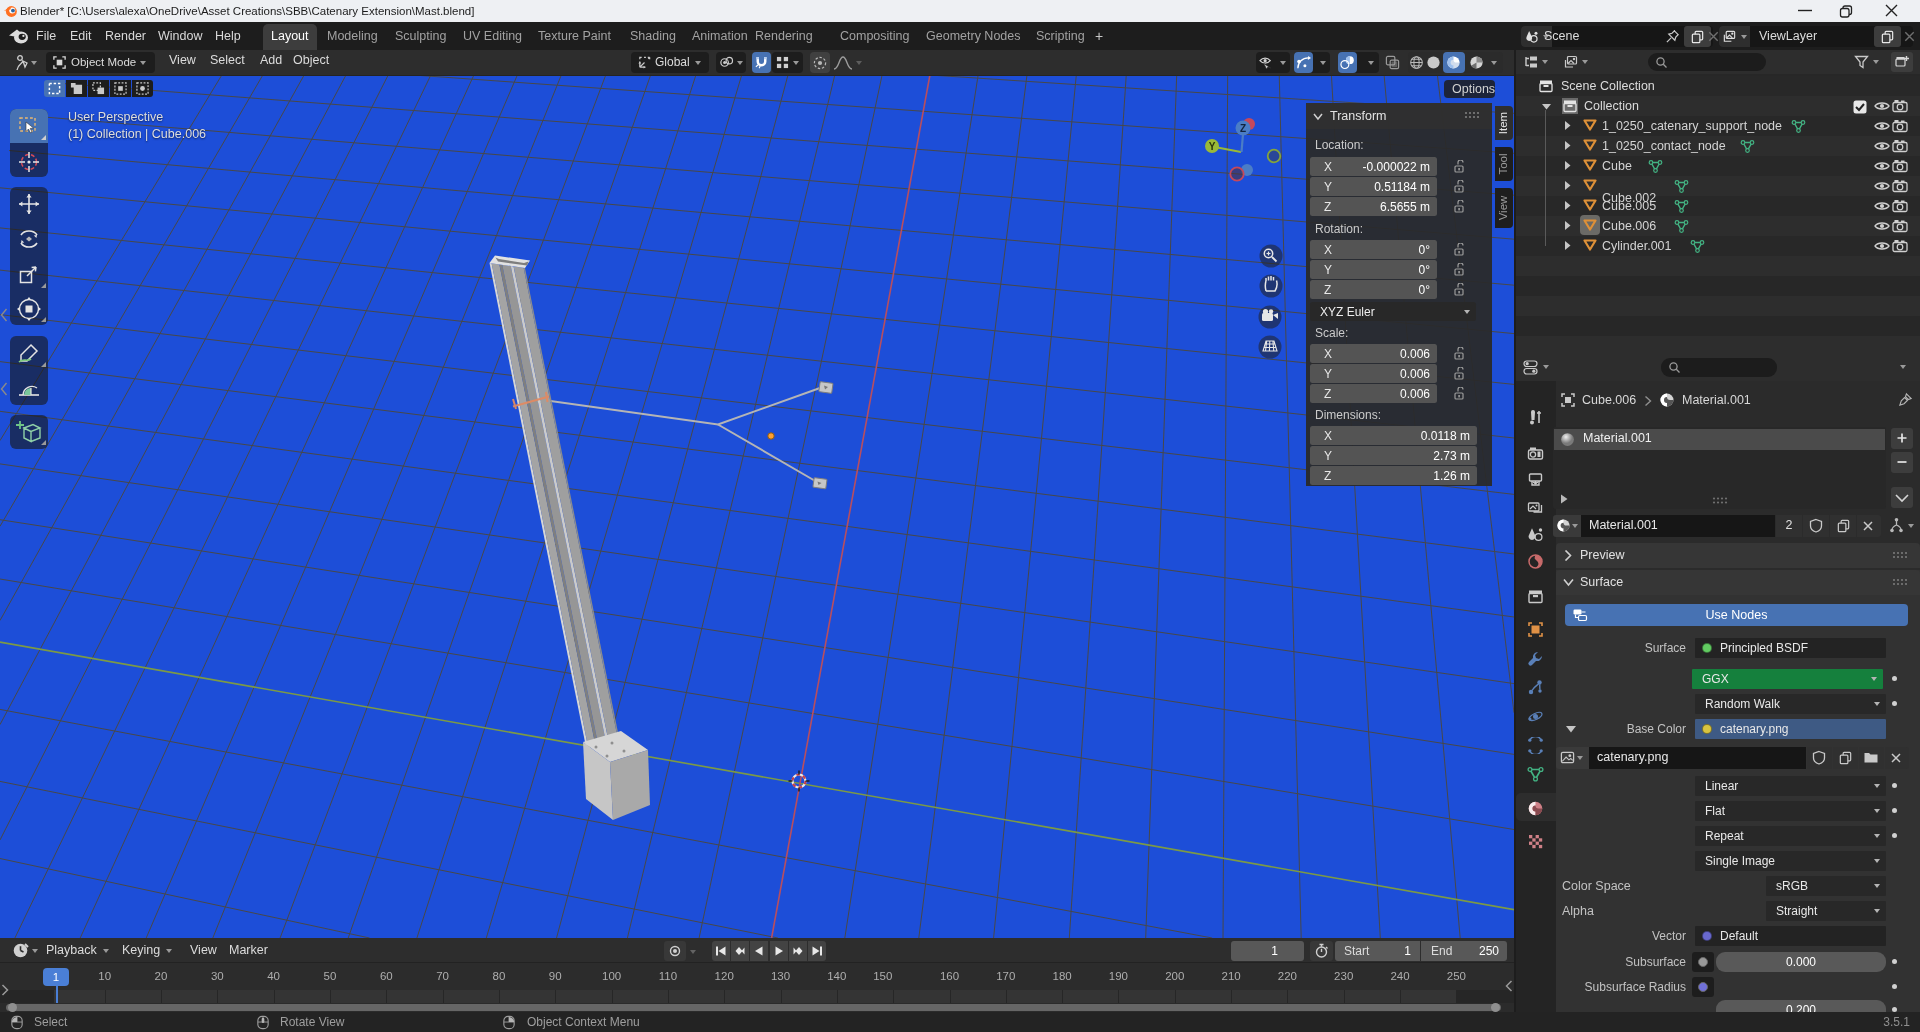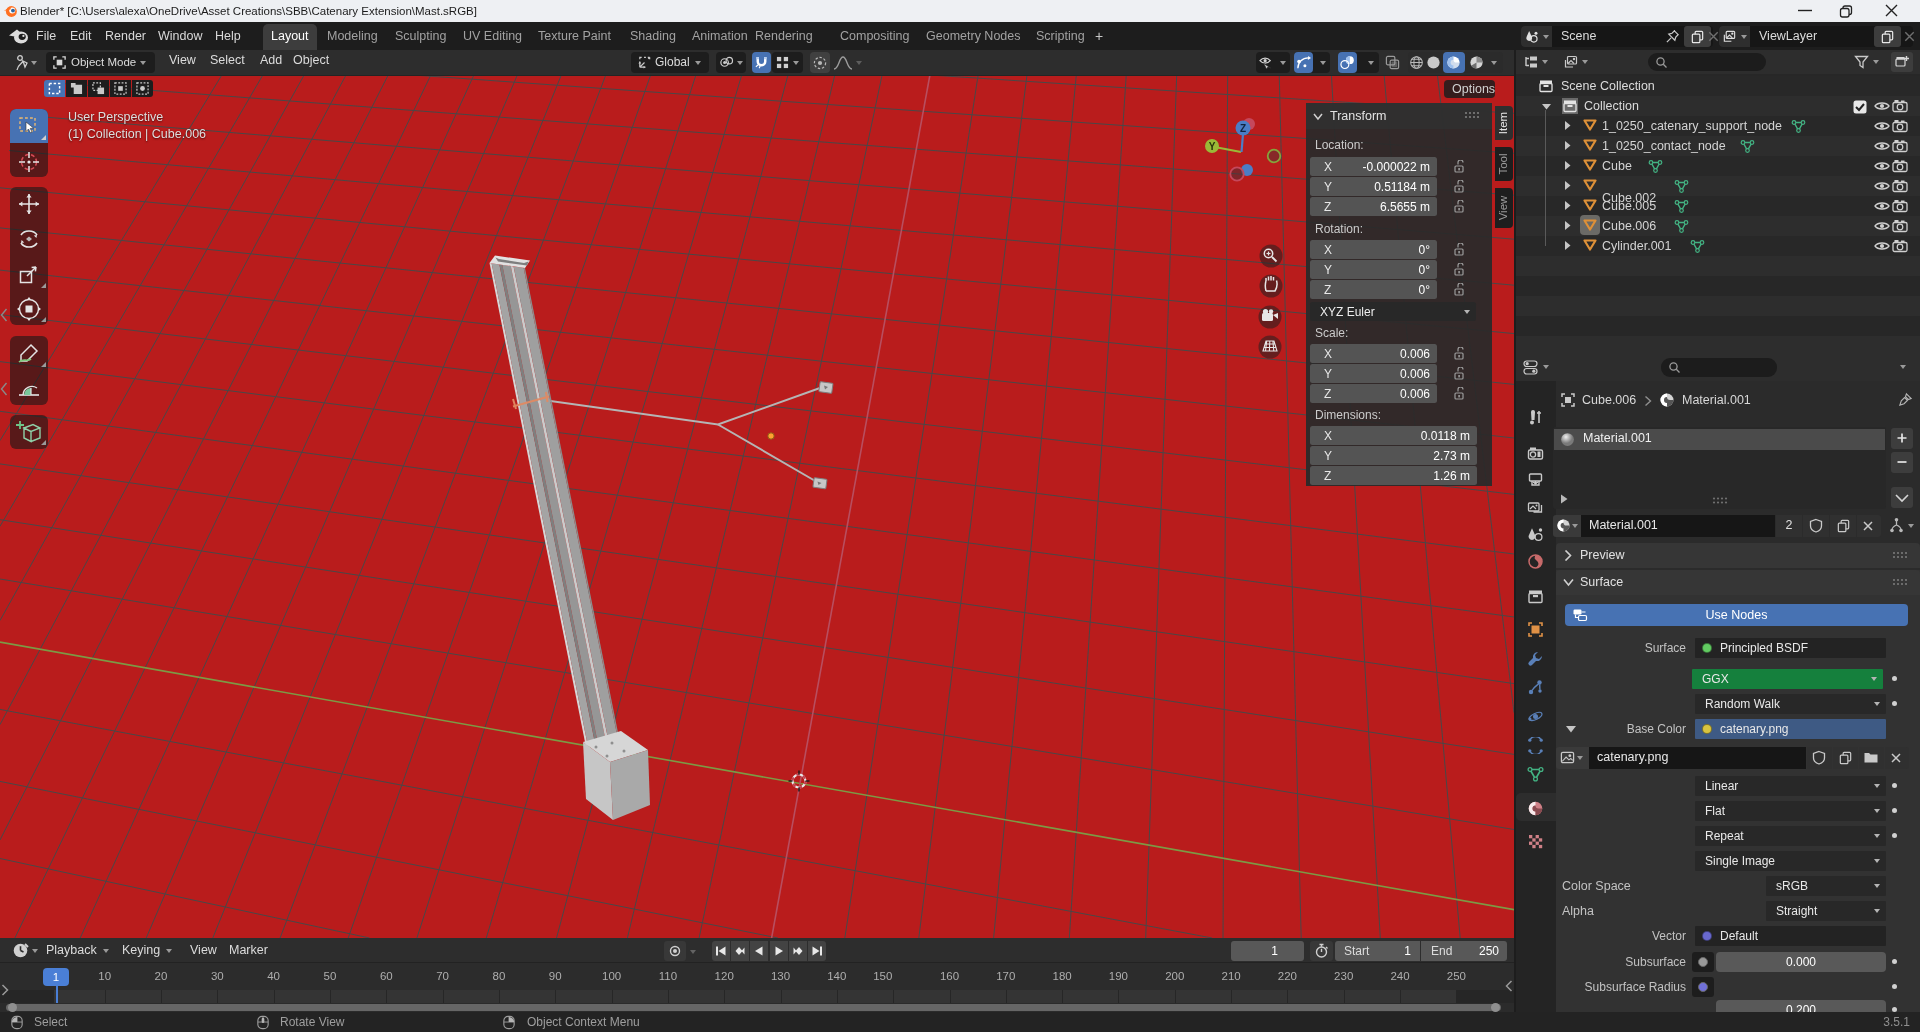--- a/index.html
+++ b/index.html
@@ -2,47 +2,47 @@
 <html><head>
 <meta charset="utf-8">
 <style>
 *{margin:0;padding:0;box-sizing:border-box}
 html,body{width:1920px;height:1032px;overflow:hidden;background:#1d1d1d;font-family:"Liberation Sans",sans-serif;-webkit-font-smoothing:antialiased}
 .abs{position:absolute}
 #titlebar{position:absolute;left:0;top:0;width:1920px;height:22px;background:#eef0f3;color:#1c1c1c;font-size:12px}
 #topbar{position:absolute;left:0;top:22px;width:1920px;height:28px;background:#1d1d1d}
 .menu{position:absolute;top:0;height:28px;line-height:28px;color:#d9d9d9;font-size:12.5px}
 .wtab{position:absolute;top:0;height:28px;line-height:28px;color:#a2a2a2;font-size:12.5px}
-#viewport{position:absolute;left:0;top:50px;width:1514px;height:888px;background:#b91c1c;overflow:hidden}
+#viewport{position:absolute;left:0;top:50px;width:1514px;height:888px;background:#1d4ed8;overflow:hidden}
 #vheader{position:absolute;left:0;top:0;width:1514px;height:26px;background:#2d2d2d;border-bottom:1px solid #242424}
 .hbtn{position:absolute;background:#1d1d1d;border-radius:4px;height:21px;top:2px}
 .htxt{color:#dcdcdc;font-size:12.5px;line-height:21px}
 .chev{display:inline-block;width:0;height:0;border-left:3.5px solid transparent;border-right:3.5px solid transparent;border-top:4.5px solid #9a9a9a;vertical-align:middle}
 #outliner{position:absolute;left:1516px;top:50px;width:404px;height:302px;background:#272727}
 #props{position:absolute;left:1516px;top:354px;width:404px;height:660px;background:#2b2b2b}
 #timeline{position:absolute;left:0;top:938px;width:1514px;height:74px;background:#2b2b2b}
 #statusbar{position:absolute;left:0;top:1012px;width:1920px;height:20px;background:#232323;color:#9e9e9e;font-size:12px}
 .row20{position:absolute;height:20px;line-height:20px;font-size:12.5px;color:#d8d8d8}
 .pfield{position:absolute;background:#282828;border-radius:1px;color:#e8e8e8;font-size:12px}
-.pslider{position:absolute;background:#595959;border-radius:4px;color:#fff;font-size:12px;text-align:center}
+.pslider{position:absolute;background:#595959;border-radius:9px;color:#fff;font-size:12px;text-align:center}
 .plabel{position:absolute;color:#c2c2c2;font-size:12px;text-align:right}
 .dot2{position:absolute;width:5px;height:5px;border-radius:50%;background:#d0d0d0}
 .ddchev{position:absolute;right:6px;top:50%;margin-top:-2px;width:0;height:0;border-left:3.5px solid transparent;border-right:3.5px solid transparent;border-top:4.5px solid #b5b5b5}
 </style>
 </head>
 <body>
 
 <div id="titlebar">
  <svg class="abs" style="left:3px;top:4px" width="15" height="15" viewBox="0 0 17 17">
   <circle cx="9.5" cy="8.5" r="6.2" fill="#ff7021"></circle>
   <circle cx="10.5" cy="7.5" r="3.4" fill="#fff"></circle>
   <circle cx="11.3" cy="7.5" r="2.2" fill="#2b65a0"></circle>
   <path d="M1 8 L8 3 L9 6 Z" fill="#ff7021"></path>
  </svg>
- <div class="abs" style="left:20px;top:4px;height:15px;line-height:15px;font-size:11.5px">Blender* [C:\Users\alexa\OneDrive\Asset Creations\SBB\Catenary Extension\Mast.sRGB]</div>
+ <div class="abs" style="left:20px;top:4px;height:15px;line-height:15px;font-size:11.5px">Blender* [C:\Users\alexa\OneDrive\Asset Creations\SBB\Catenary Extension\Mast.blend]</div>
  <svg class="abs" style="left:1793px;top:0" width="127" height="22" viewBox="0 0 127 22">
   <line x1="5" y1="10.5" x2="19" y2="10.5" stroke="#222" stroke-width="1.4"></line>
   <rect x="50" y="6" width="8.5" height="8.5" rx="2" fill="none" stroke="#222" stroke-width="1.3"></rect>
   <rect x="47.5" y="8.5" width="8.5" height="8.5" rx="2" fill="#eef0f3" stroke="#222" stroke-width="1.3"></rect>
   <path d="M93 5 L104 16 M104 5 L93 16" stroke="#222" stroke-width="1.4"></path>
  </svg>
 </div>
 
 <div id="topbar">
  <svg class="abs" style="left:8px;top:5px" width="22" height="18" viewBox="0 0 22 18">
@@ -71,21 +71,21 @@
  <div class="wtab" style="left:1095px;color:#c7c7c7;font-size:14px">+</div>
 
  <div class="abs" style="left:1521px;top:4px;width:192px;height:21px;background:#161616;border-radius:4px">
   <div class="abs" style="left:0;top:0;width:31px;height:21px;background:#2e2e2e;border-radius:4px 0 0 4px"></div>
   <svg class="abs" style="left:3px;top:3px" width="15" height="15" viewBox="0 0 16 16">
         <path d="M5.5 2.2 L8.3 8.2 A3.1 3.1 0 1 1 2.8 8.2 Z" fill="#e0e0e0"></path>
         <circle cx="10.5" cy="10.5" r="3.4" fill="none" stroke="#e0e0e0" stroke-width="1.3"></circle>
         <circle cx="12.8" cy="4.6" r="1.6" fill="#e0e0e0"></circle>
       </svg>
   <span class="chev abs" style="left:22px;top:9px"></span>
-  <div class="abs htxt" style="left:40px;top:0">Scene</div>
+  <div class="abs htxt" style="left:23px;top:0">Scene</div>
   <svg class="abs" style="left:144px;top:3px" width="15" height="15" viewBox="0 0 16 16">
         <path d="M9.5 1.5 L14.5 6.5 M10 2 L14 6 L11.5 8.5 L10.5 12 L4 5.5 L7.5 4.5 Z" fill="none" stroke="#c9c9c9" stroke-width="1.3"></path>
         <line x1="6.5" y1="9.5" x2="2" y2="14" stroke="#c9c9c9" stroke-width="1.3"></line>
       </svg>
   <div class="abs" style="left:163px;top:0;width:27px;height:21px;background:#3d3d3d;border-radius:3px"></div>
   <svg class="abs" style="left:169px;top:3px" width="15" height="15" viewBox="0 0 16 16">
         <rect x="5.5" y="2.5" width="8" height="9" rx="1" fill="none" stroke="#e8e8e8" stroke-width="1.3"></rect>
         <rect x="2.5" y="5.5" width="8" height="9" rx="1" fill="#3d3d3d" stroke="#e8e8e8" stroke-width="1.3"></rect>
       </svg>
   <svg class="abs" style="left:185px;top:3px" width="15" height="15" viewBox="0 0 16 16">

